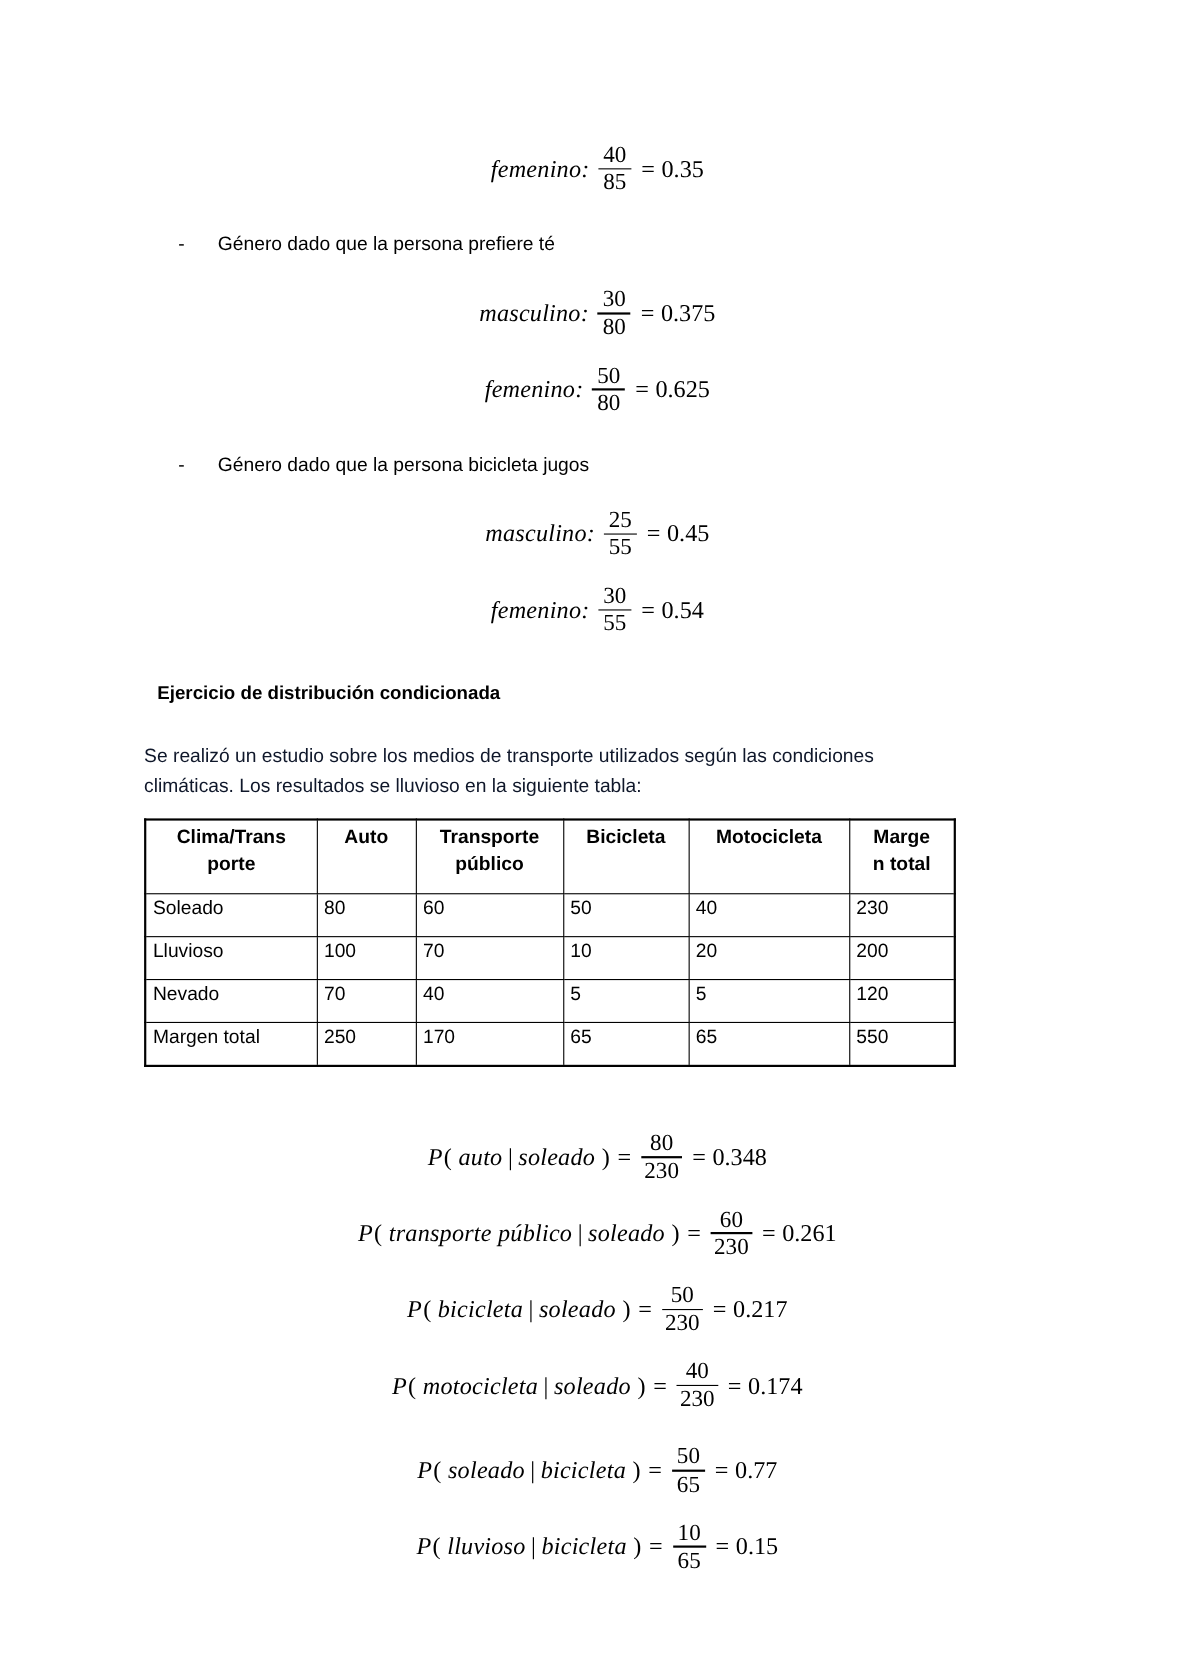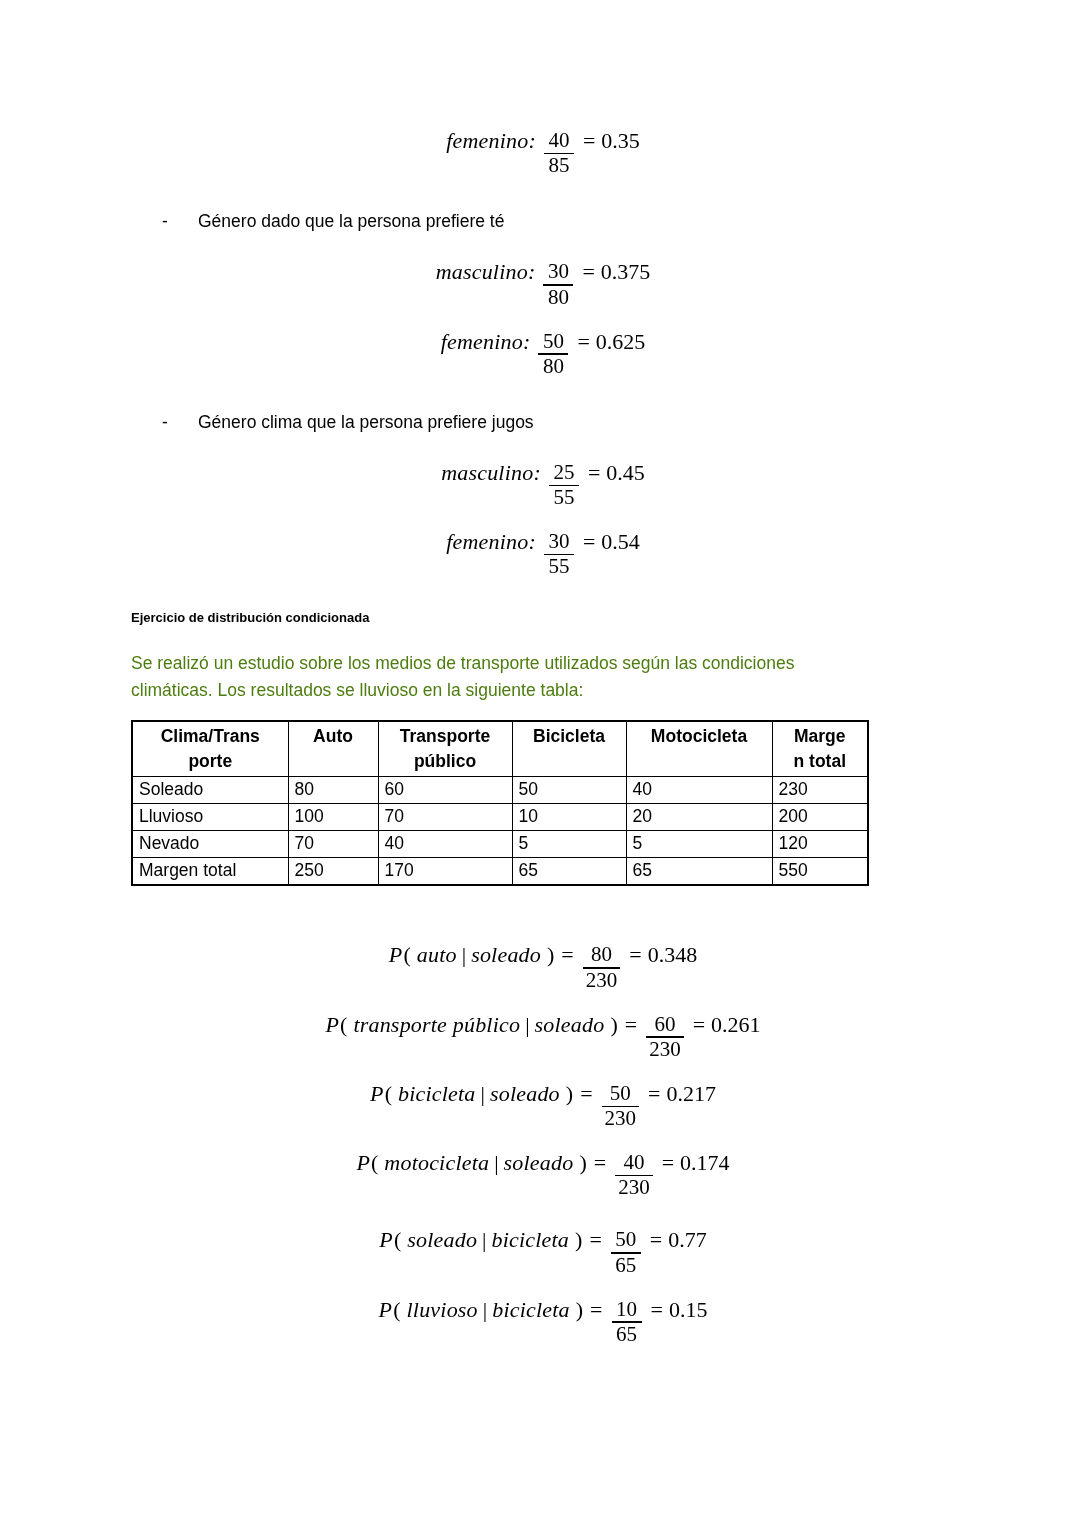--- a/index.html
+++ b/index.html
@@ -30,30 +30,30 @@
     position: absolute;
     left: 131px;
     top: 0;
     width: 824px;
   }
 
   
   .para {
     font-size: 17.5px;
     line-height: 28px;
-    color: #4d7c0f;
+    color: #0f172a;
     margin: 0;
   }
   .para.tight { line-height: 27px; }
 
   .heading {
-    font-size: 13px;
+    font-size: 17px;
     font-weight: bold;
     line-height: 28px;
-    margin: 0;
+    margin: 12px;
   }
 
   
   .bullet {
     position: relative;
     padding-left: 67px;
     font-size: 17.5px;
     line-height: 28px;
   }
   .bullet .dash {
@@ -67,21 +67,21 @@
   
   .math {
     text-align: center;
     font-family: "Liberation Serif", "DejaVu Serif", serif;
     font-size: 22px;
     line-height: 1;
     white-space: nowrap;
   }
   .math-row {
     display: inline-flex;
-    align-items: flex-start;
+    align-items: center;
     justify-content: center;
     gap: 0;
   }
   .mi {           
     font-style: italic;
     letter-spacing: 0.2px;
   }
   .mn {           
     font-style: normal;
   }
@@ -133,21 +133,21 @@
   table.data {
     border-collapse: collapse;
     table-layout: fixed;
     width: 736px;
     border: 2.2px solid #000;
     font-size: 17.5px;
   }
   table.data th,
   table.data td {
     border: 1.1px solid #000;
-    padding: 2px 6px;
+    padding: 14px 6px;
     vertical-align: top;
   }
   table.data thead th {
     font-weight: bold;
     text-align: center;
     line-height: 25px;
     height: 55px;
     vertical-align: top;
     padding-top: 2px;
   }
@@ -231,21 +231,21 @@
         </span>
         <span class="op">=</span>
         <span class="mn">0.625</span>
       </span>
     </div>
 
     <div class="gap-30"></div>
 
     <div class="bullet">
       <span class="dash">-</span>
-      <span>Género clima que la persona prefiere jugos</span>
+      <span>Género dado que la persona bicicleta jugos</span>
     </div>
 
     <div class="gap-26"></div>
 
     <div class="math">
       <span class="math-row">
         <span class="mi">masculino:</span>
         <span class="sp"></span>
         <span class="frac">
           <span class="num">25</span>

